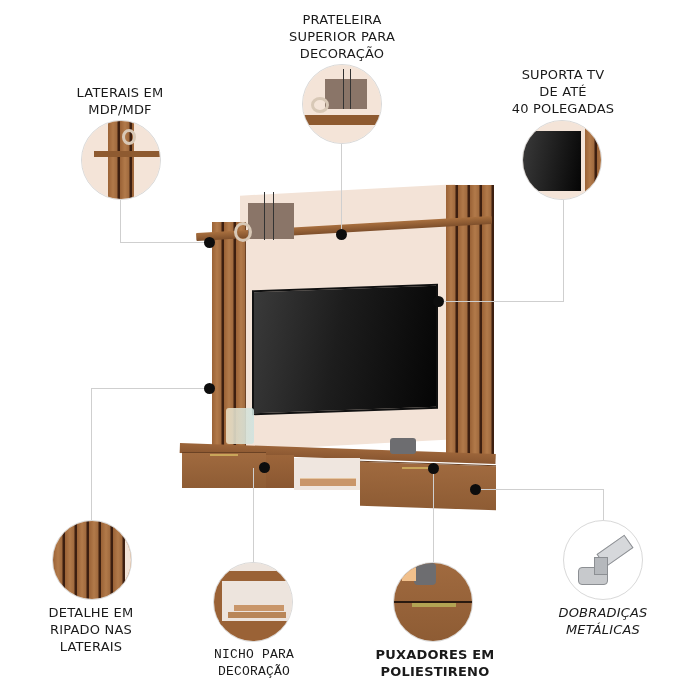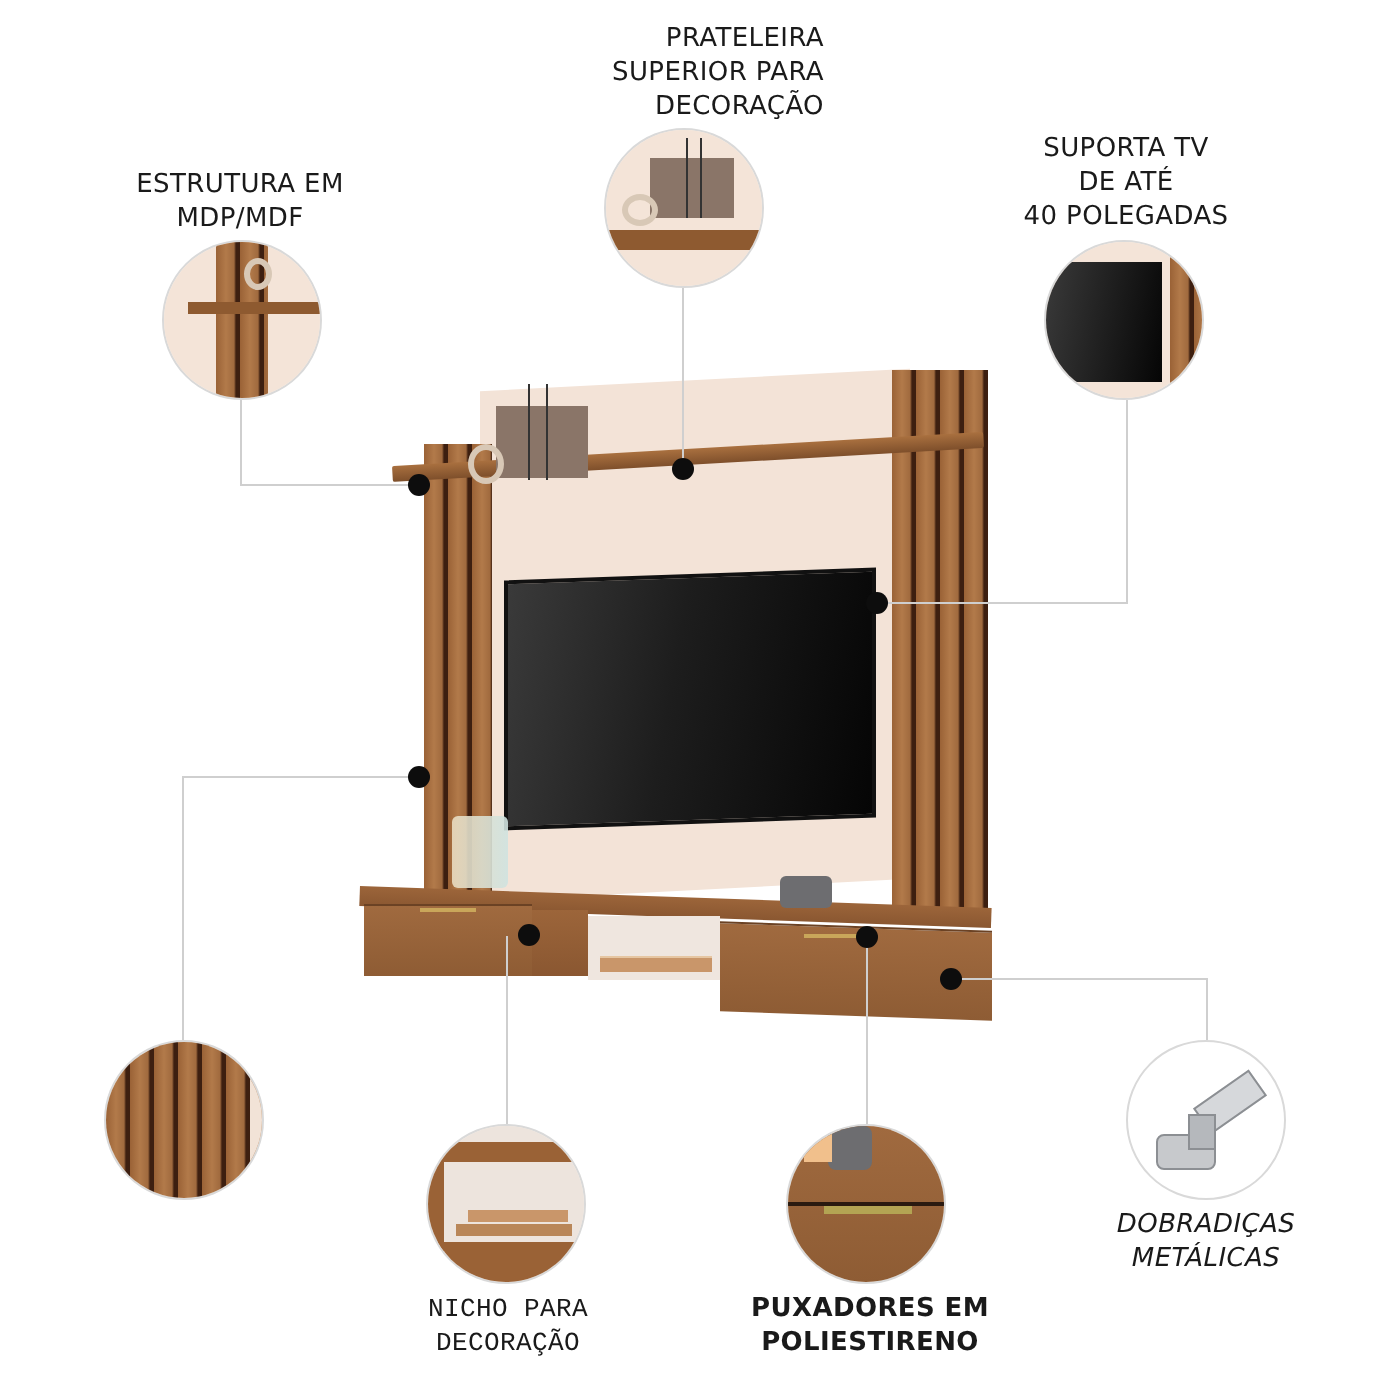--- a/index.html
+++ b/index.html
@@ -144,28 +144,31 @@
     <div style="position:absolute; left:0; top:38px; width:80px; height:2px; background:#2a1a10;"></div>
     <div style="position:absolute; left:18px; top:40px; width:44px; height:4px; background:#b3a453;"></div>
   </div>
 
   <div class="circle" style="left:563px; top:520px; background:#ffffff;">
     <div style="position:absolute; left:14px; top:46px; width:30px; height:18px; background:#c7c9cc; border:1px solid #8c8f93; border-radius:4px;"></div>
     <div style="position:absolute; left:34px; top:22px; width:34px; height:16px; background:#d6d8db; border:1px solid #8c8f93; transform:rotate(-35deg);"></div>
     <div style="position:absolute; left:30px; top:36px; width:14px; height:18px; background:#b5b8bc; border:1px solid #8c8f93;"></div>
   </div>
 
-  <div class="label" style="left:60px; top:84px; width:120px;">ESTRUTURA EM
+  <div class="label" style="left:60px; top:84px; width:120px;">LATERAIS EM
 MDP/MDF</div>
-  <div class="label" style="left:272px; top:11px; width:140px;text-align:right;">PRATELEIRA
+  <div class="label" style="left:272px; top:11px; width:140px;">PRATELEIRA
 SUPERIOR PARA
 DECORAÇÃO</div>
   <div class="label" style="left:498px; top:66px; width:130px;">SUPORTA TV
 DE ATÉ
 40 POLEGADAS</div>
+  <div class="label" style="left:34px; top:604px; width:114px;">DETALHE EM
+RIPADO NAS
+LATERAIS</div>
   <div class="label" style="left:196px; top:646px; width:116px;font-family:Liberation Mono, monospace;">NICHO PARA
 DECORAÇÃO</div>
   <div class="label" style="left:370px; top:646px; width:130px;font-weight:bold;">PUXADORES EM
 POLIESTIRENO</div>
   <div class="label" style="left:540px; top:604px; width:126px;font-style:italic;">DOBRADIÇAS
 METÁLICAS</div>
 
 </div>
 
 </body></html>

